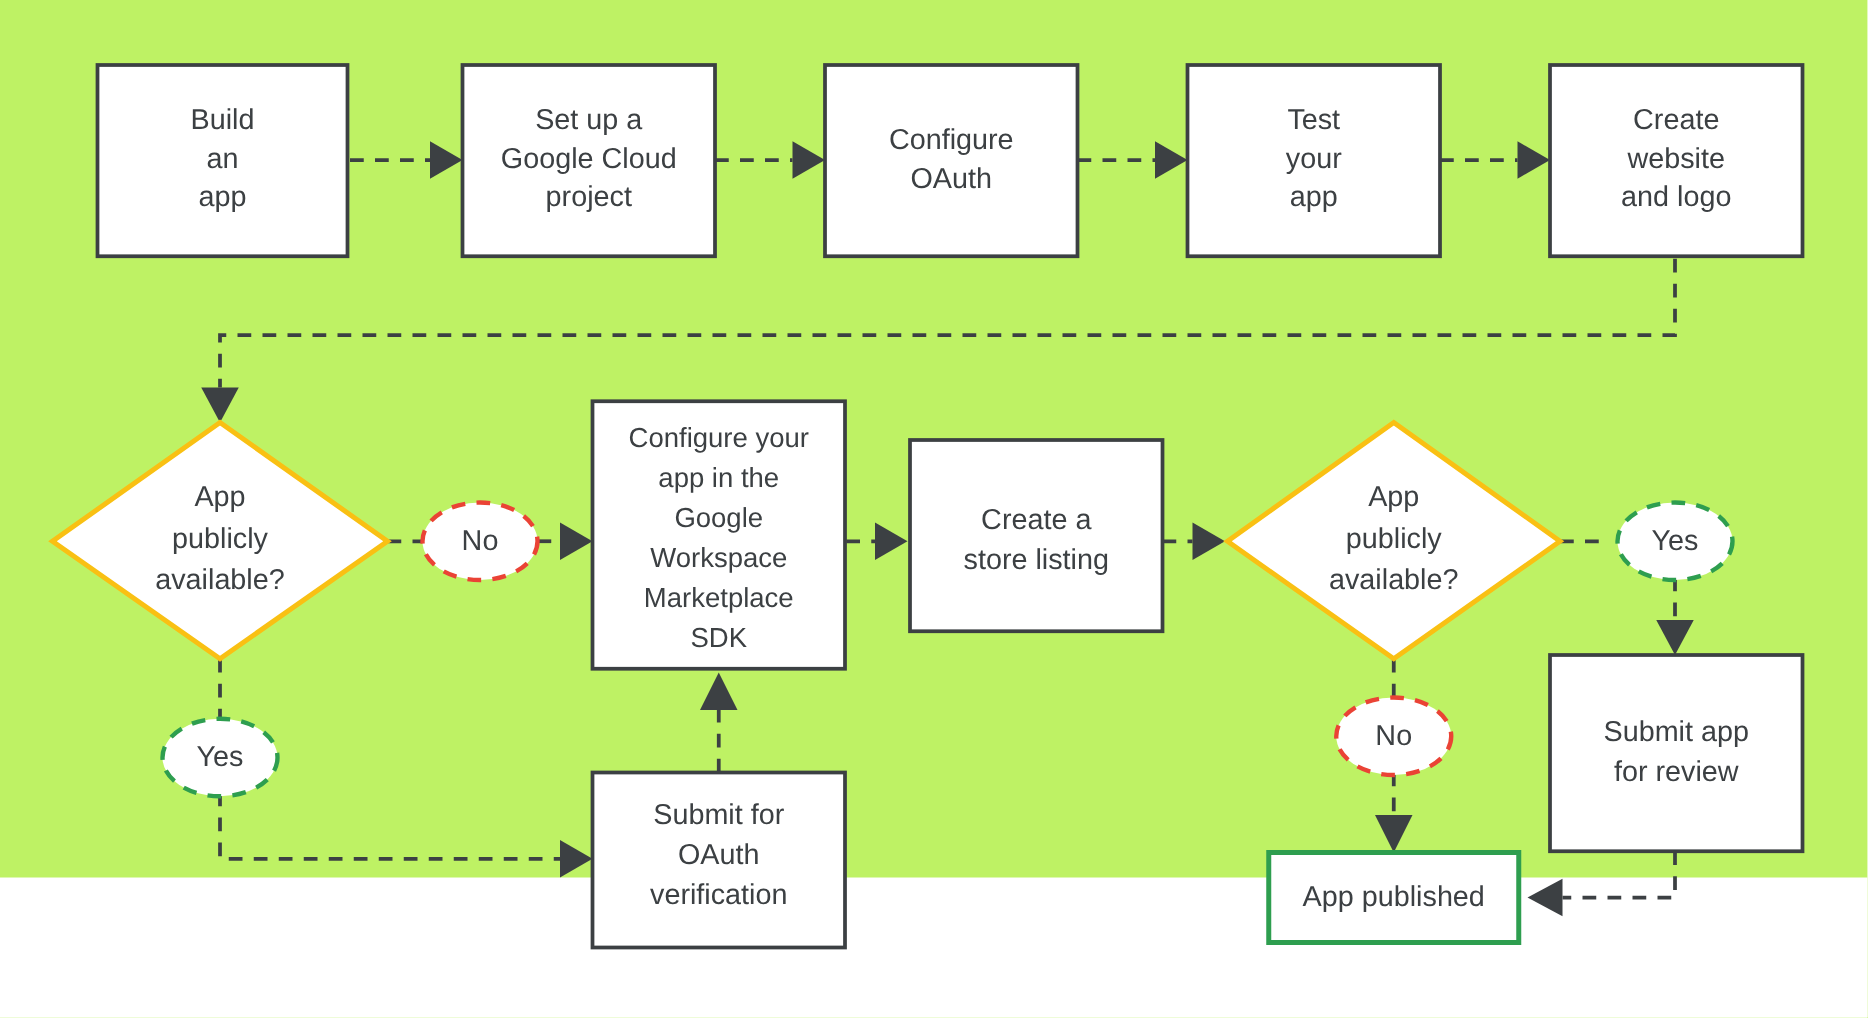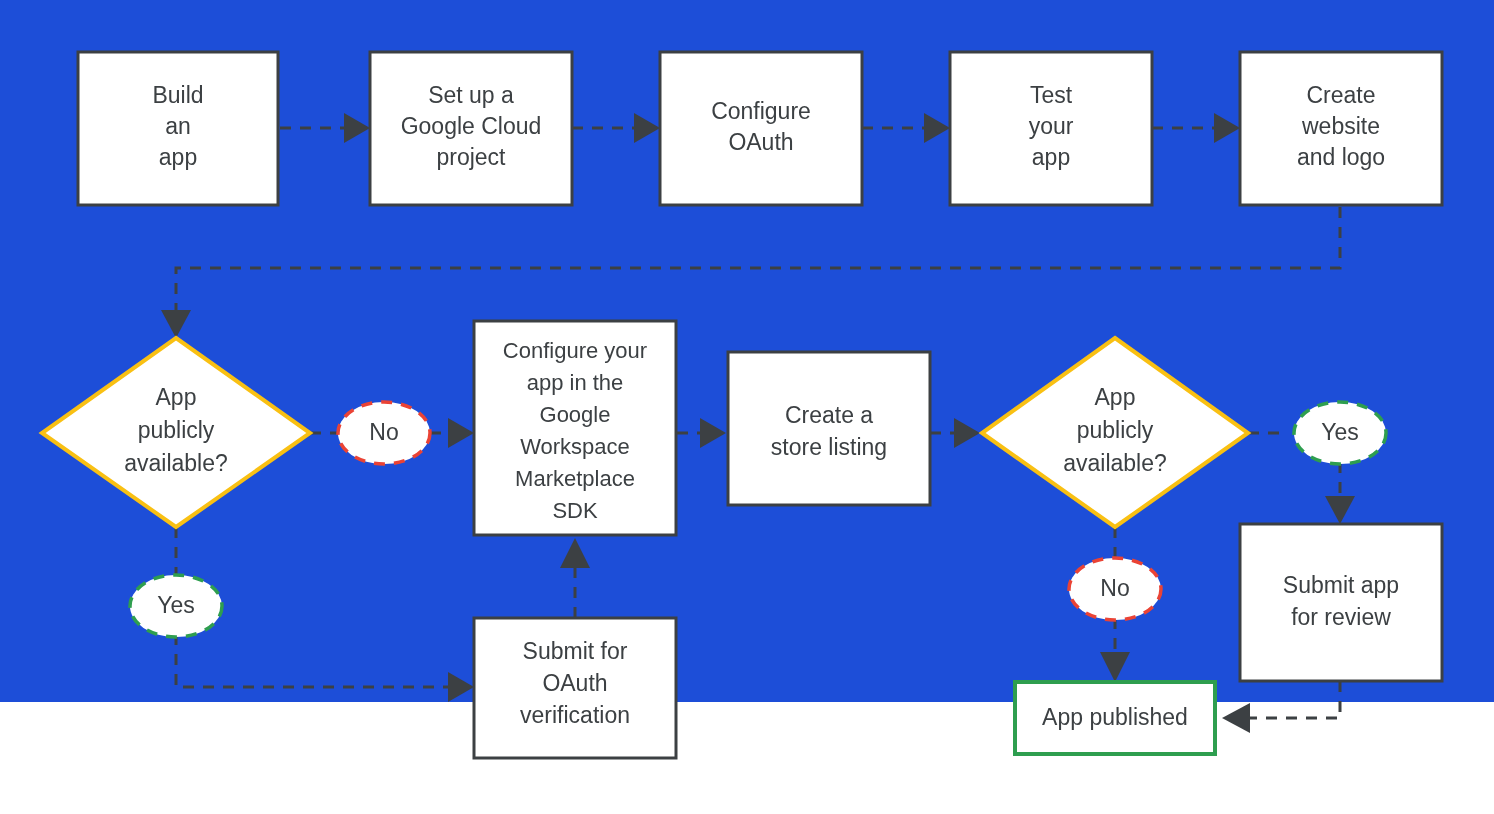--- a/index.html
+++ b/index.html
@@ -10,21 +10,21 @@
   body {
     font-family: "Liberation Sans", sans-serif;
     width: 1494px;
     height: 814px;
     overflow: hidden;
   }
   #flowchart-root {
     position: relative;
     width: 1494px;
     height: 702px;
-    background: #1d4ed8;
+    background: #bef264;
   }
   svg.canvas {
     position: absolute;
     top: 0;
     left: 0;
     width: 1494px;
     height: 814px;
   }
   .node-rect {
     fill: #ffffff;

